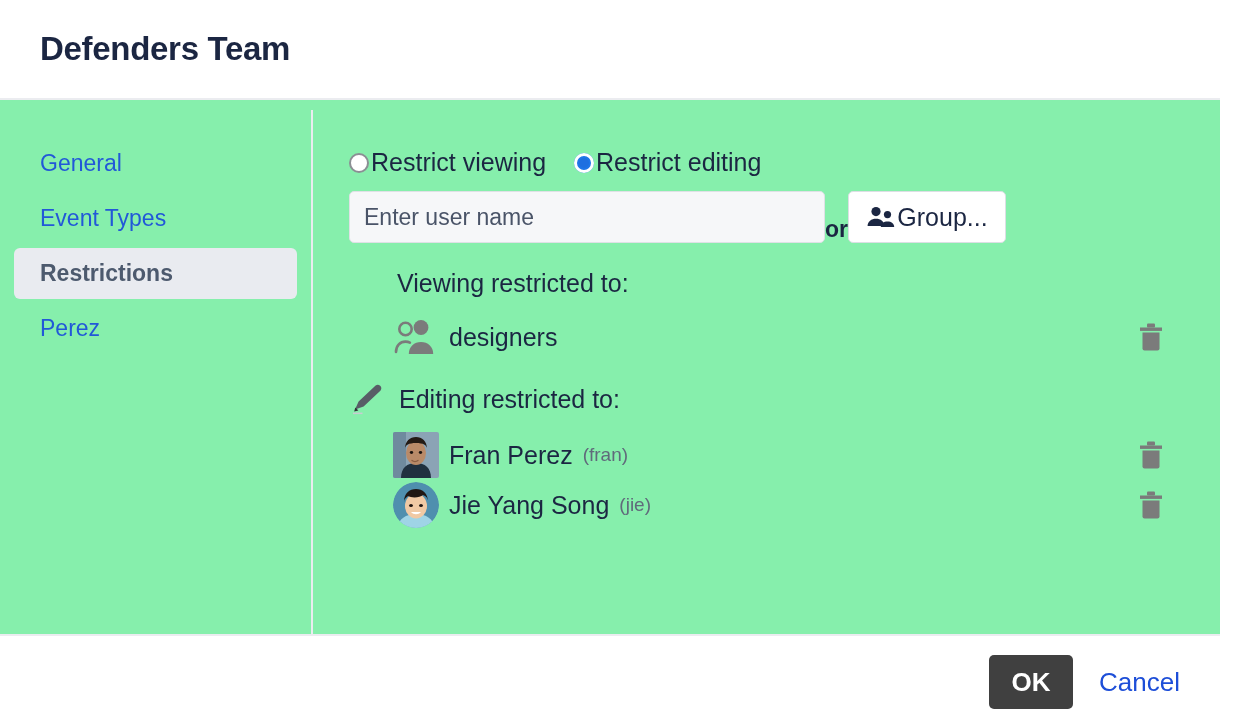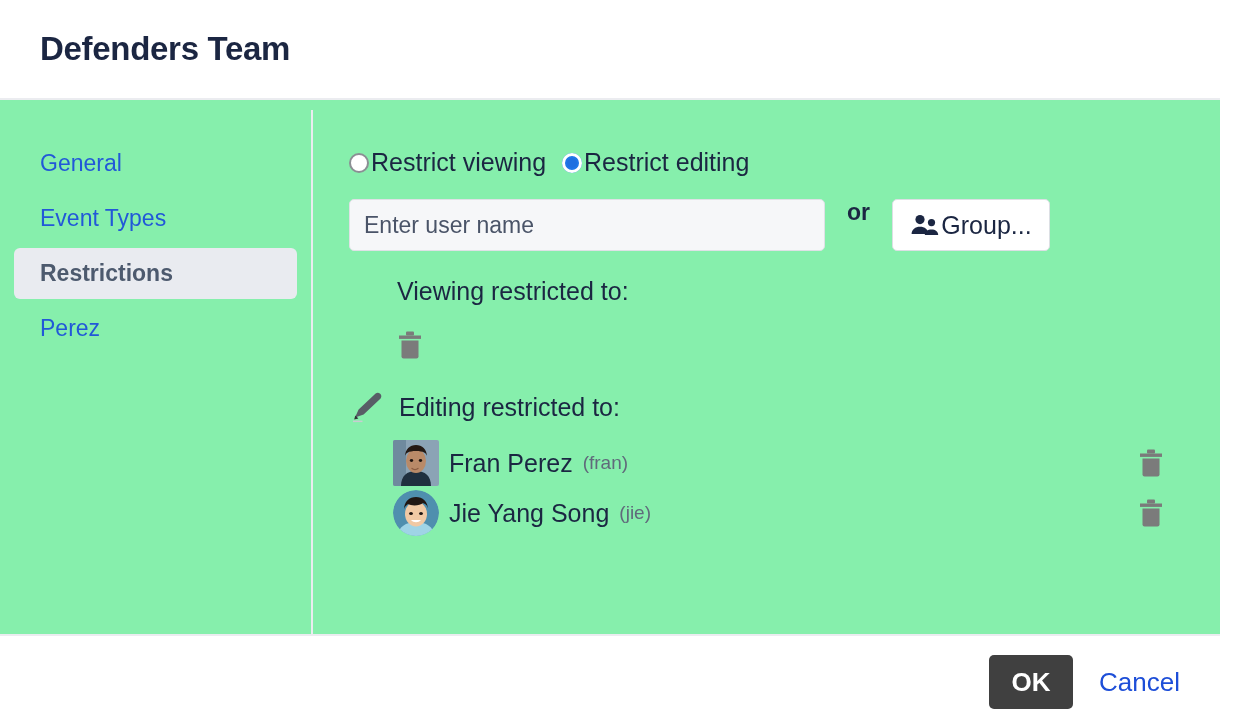--- a/index.html
+++ b/index.html
@@ -77,22 +77,22 @@
   
   .content {
     flex: 1 1 auto;
     padding: 40px 34px 0 36px;
     min-width: 0;
   }
 
   .radio-row {
     display: flex;
     align-items: center;
-    gap: 16px;
-    margin-bottom: 24px;
+    gap: 28px;
+    margin-bottom: 16px;
   }
   .radio-opt {
     display: flex;
     align-items: center;
     gap: 2px;
     cursor: pointer;
   }
   .radio-mark {
     width: 20px;
     height: 20px;
@@ -115,22 +115,21 @@
     background: #1e6fe0;
   }
   .radio-label {
     font-size: 25px;
     color: #1b2642;
     line-height: 1;
   }
 
   .entry-row {
     display: flex;
-    align-items: flex-start;
-    gap: 22px;
+    align-items: flex-end;
     margin-bottom: 26px;
   }
   .user-input {
     width: 476px;
     height: 52px;
     border: 1px solid #dfe1e6;
     border-radius: 5px;
     background: #f6f7f9;
     font-size: 23px;
     color: #1b2642;
@@ -310,20 +309,31 @@
           <span class="group-btn-label">Group...</span>
         </button>
       </div>
 
       <div class="section">
         <div class="section-head indent">
           <span class="section-head-title">Viewing restricted to:</span>
         </div>
         <div class="entity-list">
           <div class="entity-row">
+            <div class="entity-main">
+              <span class="avatar" style="display:flex;align-items:center;">
+                <svg width="46" height="40" viewBox="0 0 46 40" aria-hidden="true">
+                  <circle cx="12.5" cy="12" r="6.2" fill="none" stroke="#7b7b7b" stroke-width="2.6"></circle>
+                  <path d="M3 35c0-6.4 4.3-10.4 9.5-10.4 1.6 0 3.1.4 4.4 1.1" fill="none" stroke="#7b7b7b" stroke-width="2.6" stroke-linecap="round"></path>
+                  <circle cx="28" cy="10.5" r="7.4" fill="#7b7b7b"></circle>
+                  <path d="M15.8 37c0-7.4 5.5-12 12.2-12s12.2 4.6 12.2 12z" fill="#7b7b7b"></path>
+                </svg>
+              </span>
+              <span class="entity-name">designers</span>
+            </div>
             <button class="delete-btn">
               <span style="display:flex;">
                 <svg width="26" height="30" viewBox="0 0 26 30" aria-hidden="true">
                   <rect x="9" y="1.5" width="8" height="4" rx="1" fill="#7b7b7b"></rect>
                   <rect x="2" y="5.5" width="22" height="3.4" fill="#7b7b7b"></rect>
                   <path d="M4.5 10.5h17v16a2 2 0 0 1-2 2h-13a2 2 0 0 1-2-2z" fill="#7b7b7b"></path>
                 </svg>
               </span>
             </button>
           </div>

